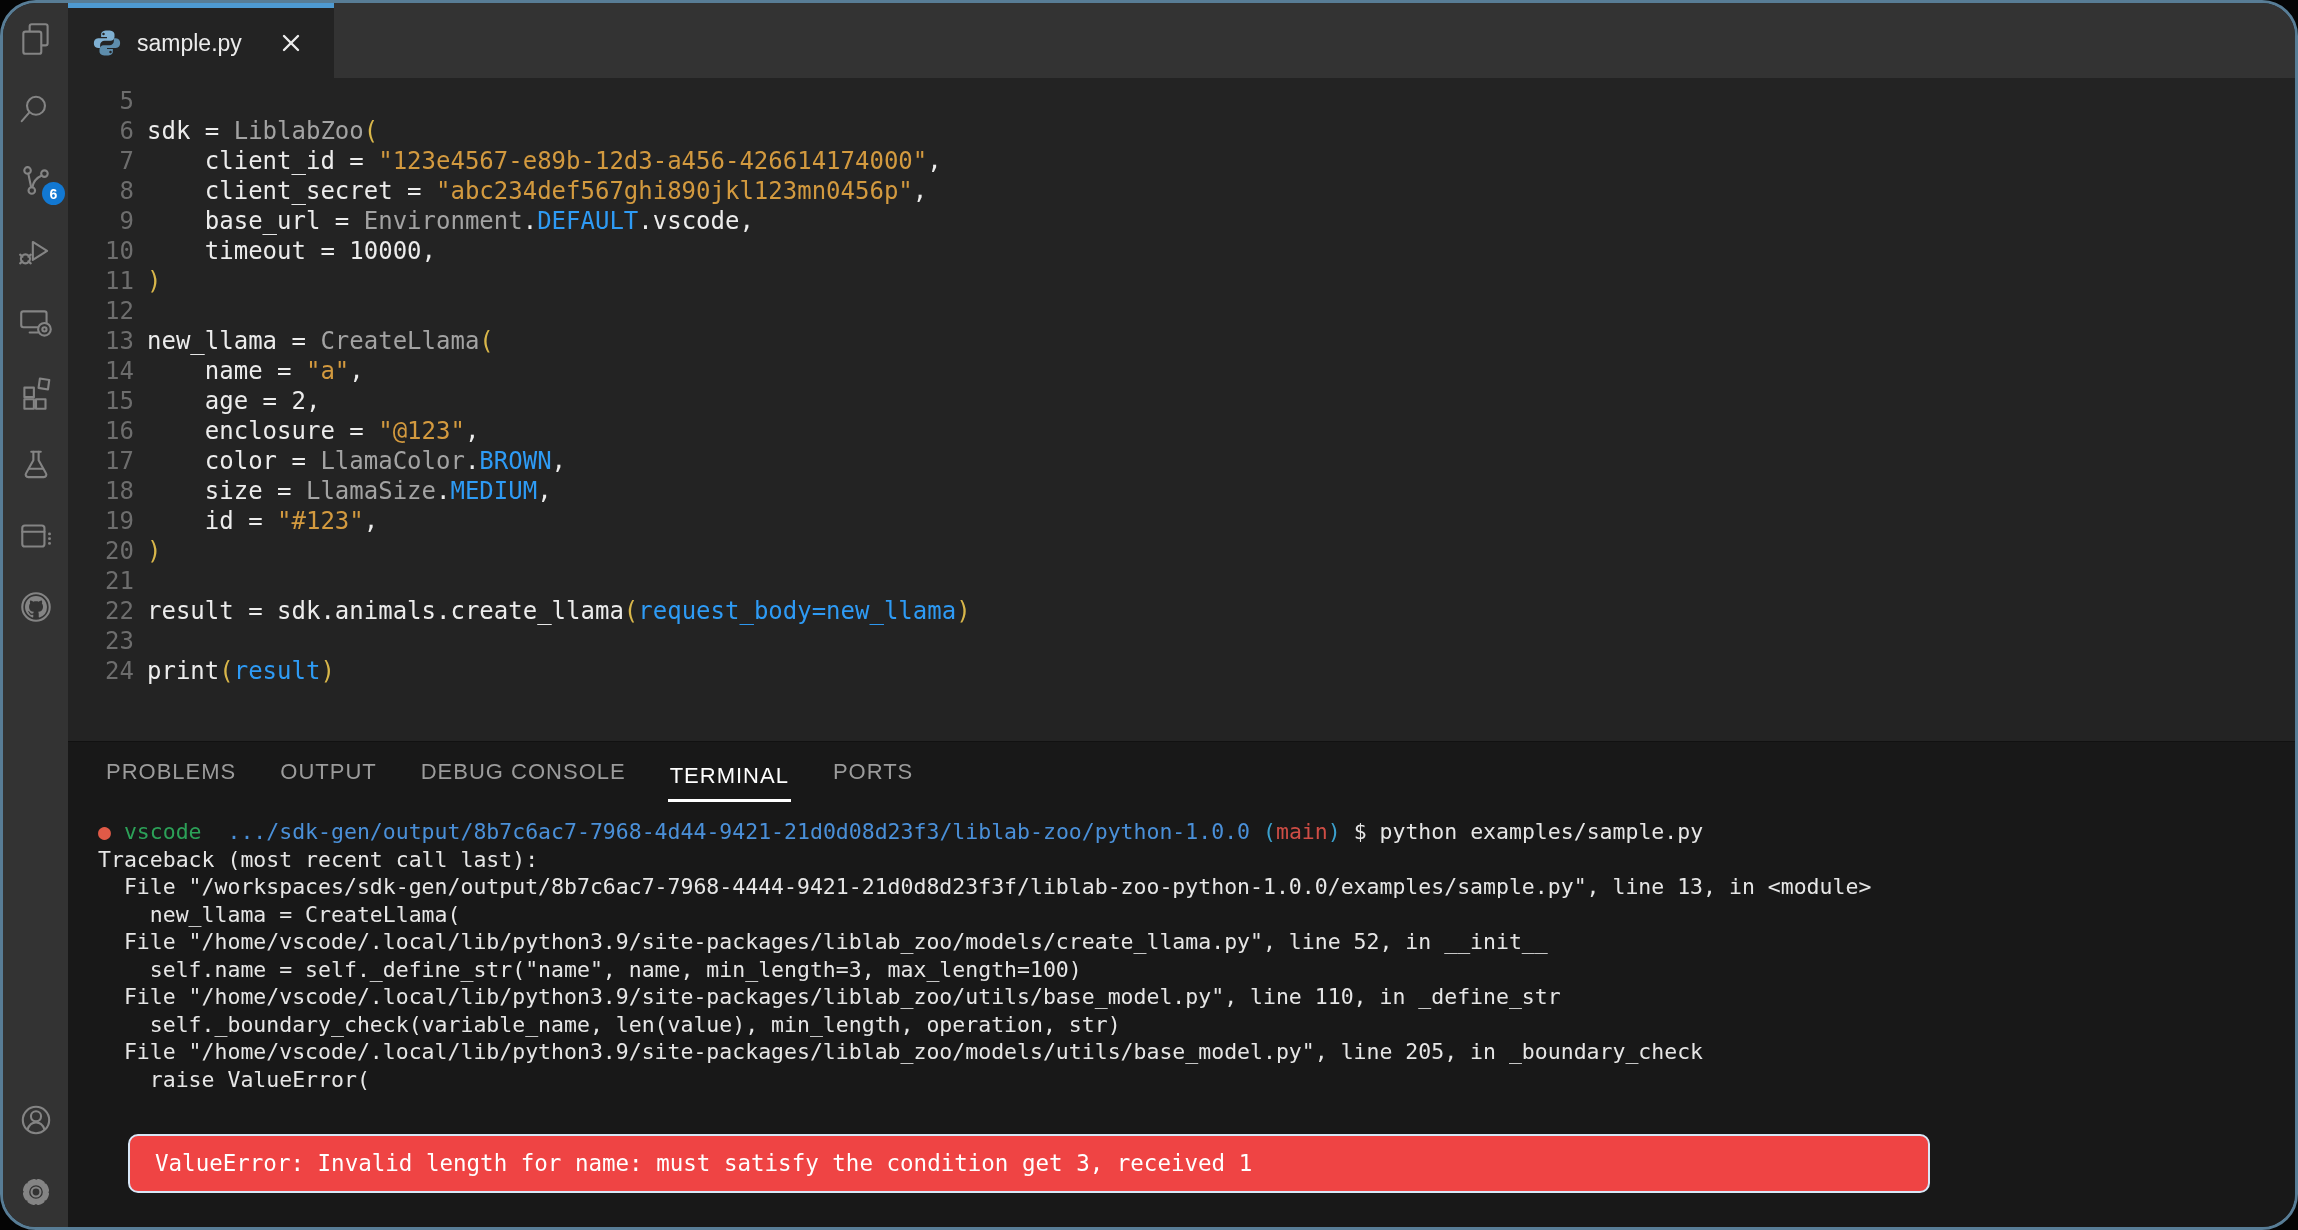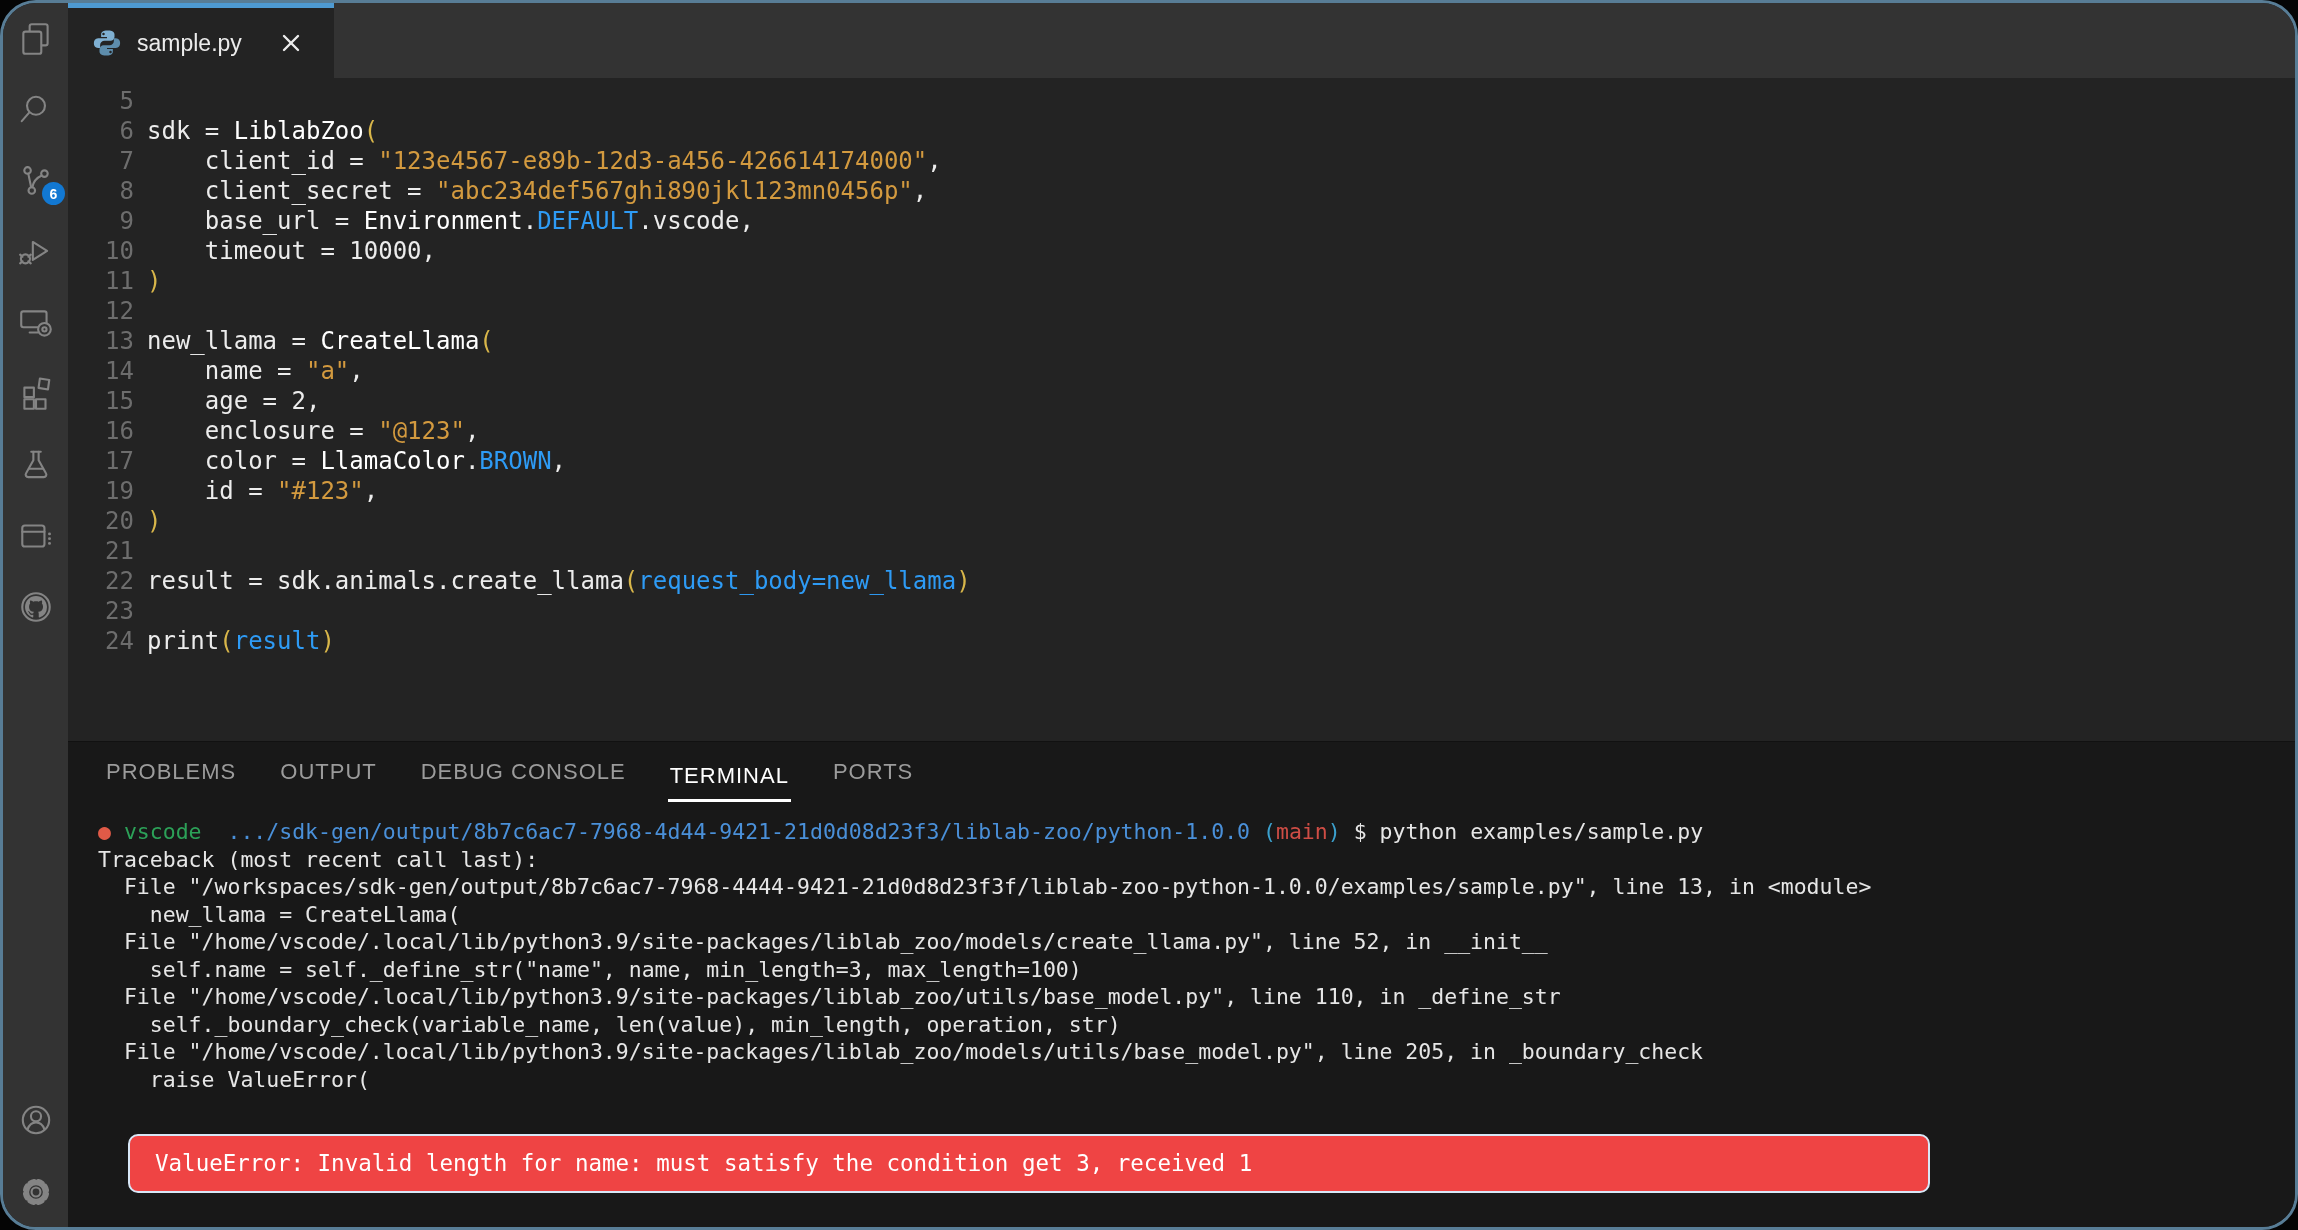--- a/index.html
+++ b/index.html
@@ -26,21 +26,21 @@
   .tab-label{color:#ececec;font-size:23px;}
   .tab-close{margin-left:auto;display:flex;align-items:center;justify-content:center;width:30px;height:30px;cursor:pointer;}
   .tab-close svg{width:22px;height:22px;stroke:#ececec;stroke-width:2.4;stroke-linecap:round;}
   
   .editor{flex:1;background:#232323;padding-top:8px;overflow:hidden;
     font-family:"DejaVu Sans Mono",monospace;font-size:24px;line-height:30px;}
   .code-line{display:flex;height:30px;white-space:pre;cursor:text;}
   .gutter{width:66px;flex-shrink:0;text-align:right;color:#6d6d6d;user-select:none;}
   .code-text{margin-left:13px;}
   .tk-fg{color:#ececec;}
-  .tk-type{color:#ffffff;}
+  .tk-type{color:#a3a3a3;}
   .tk-str{color:#d39a3f;}
   .tk-const{color:#2e9bf5;}
   .tk-brk{color:#d8b64a;}
   
   .panel{height:486px;background:#181818;flex-shrink:0;display:flex;flex-direction:column;border-top:1px solid #111;}
   .panel-tabs{height:60px;display:flex;align-items:center;gap:44px;padding-left:38px;flex-shrink:0;
     font-size:22px;letter-spacing:1px;color:#9b9b9b;}
   .panel-tab{position:relative;cursor:pointer;}
   .panel-tab.active{color:#ffffff;margin-top:7px;}
   .panel-tab.active::after{content:"";position:absolute;left:-2px;right:-2px;bottom:-13px;height:3px;background:#ffffff;}
@@ -174,20 +174,21 @@
         <div class="code-line"><span class="gutter">8</span><span class="code-text"><span class="tk-fg">    client_secret = </span><span class="tk-str">"abc234def567ghi890jkl123mn0456p"</span><span class="tk-fg">,</span></span></div>
         <div class="code-line"><span class="gutter">9</span><span class="code-text"><span class="tk-fg">    base_url = </span><span class="tk-type">Environment</span><span class="tk-fg">.</span><span class="tk-const">DEFAULT</span><span class="tk-fg">.vscode,</span></span></div>
         <div class="code-line"><span class="gutter">10</span><span class="code-text"><span class="tk-fg">    timeout = 10000,</span></span></div>
         <div class="code-line"><span class="gutter">11</span><span class="code-text"><span class="tk-brk">)</span></span></div>
         <div class="code-line"><span class="gutter">12</span><span class="code-text"></span></div>
         <div class="code-line"><span class="gutter">13</span><span class="code-text"><span class="tk-fg">new_llama = </span><span class="tk-type">CreateLlama</span><span class="tk-brk">(</span></span></div>
         <div class="code-line"><span class="gutter">14</span><span class="code-text"><span class="tk-fg">    name = </span><span class="tk-str">"a"</span><span class="tk-fg">,</span></span></div>
         <div class="code-line"><span class="gutter">15</span><span class="code-text"><span class="tk-fg">    age = 2,</span></span></div>
         <div class="code-line"><span class="gutter">16</span><span class="code-text"><span class="tk-fg">    enclosure = </span><span class="tk-str">"@123"</span><span class="tk-fg">,</span></span></div>
         <div class="code-line"><span class="gutter">17</span><span class="code-text"><span class="tk-fg">    color = </span><span class="tk-type">LlamaColor</span><span class="tk-fg">.</span><span class="tk-const">BROWN</span><span class="tk-fg">,</span></span></div>
+        <div class="code-line"><span class="gutter">18</span><span class="code-text"><span class="tk-fg">    size = </span><span class="tk-type">LlamaSize</span><span class="tk-fg">.</span><span class="tk-const">MEDIUM</span><span class="tk-fg">,</span></span></div>
         <div class="code-line"><span class="gutter">19</span><span class="code-text"><span class="tk-fg">    id = </span><span class="tk-str">"#123"</span><span class="tk-fg">,</span></span></div>
         <div class="code-line"><span class="gutter">20</span><span class="code-text"><span class="tk-brk">)</span></span></div>
         <div class="code-line"><span class="gutter">21</span><span class="code-text"></span></div>
         <div class="code-line"><span class="gutter">22</span><span class="code-text"><span class="tk-fg">result = sdk.animals.create_llama</span><span class="tk-brk">(</span><span class="tk-const">request_body=new_llama</span><span class="tk-brk">)</span></span></div>
         <div class="code-line"><span class="gutter">23</span><span class="code-text"></span></div>
         <div class="code-line"><span class="gutter">24</span><span class="code-text"><span class="tk-fg">print</span><span class="tk-brk">(</span><span class="tk-const">result</span><span class="tk-brk">)</span></span></div>
       </div>
 
     <div class="panel">
       <div class="panel-tabs" id="panel-tabs">

